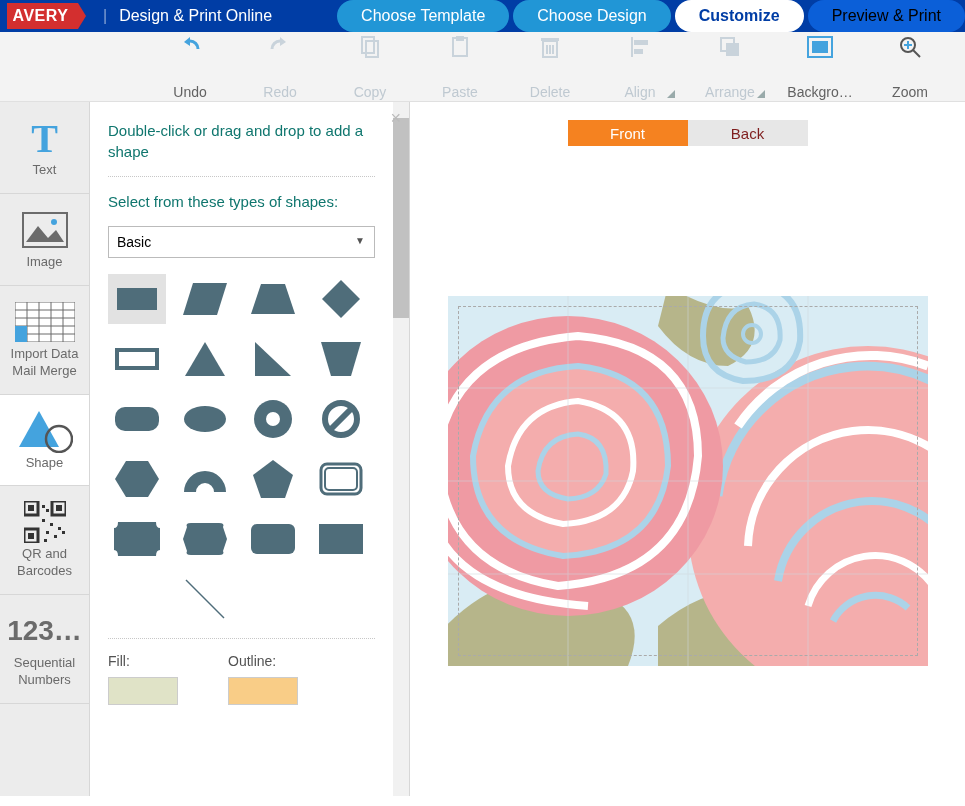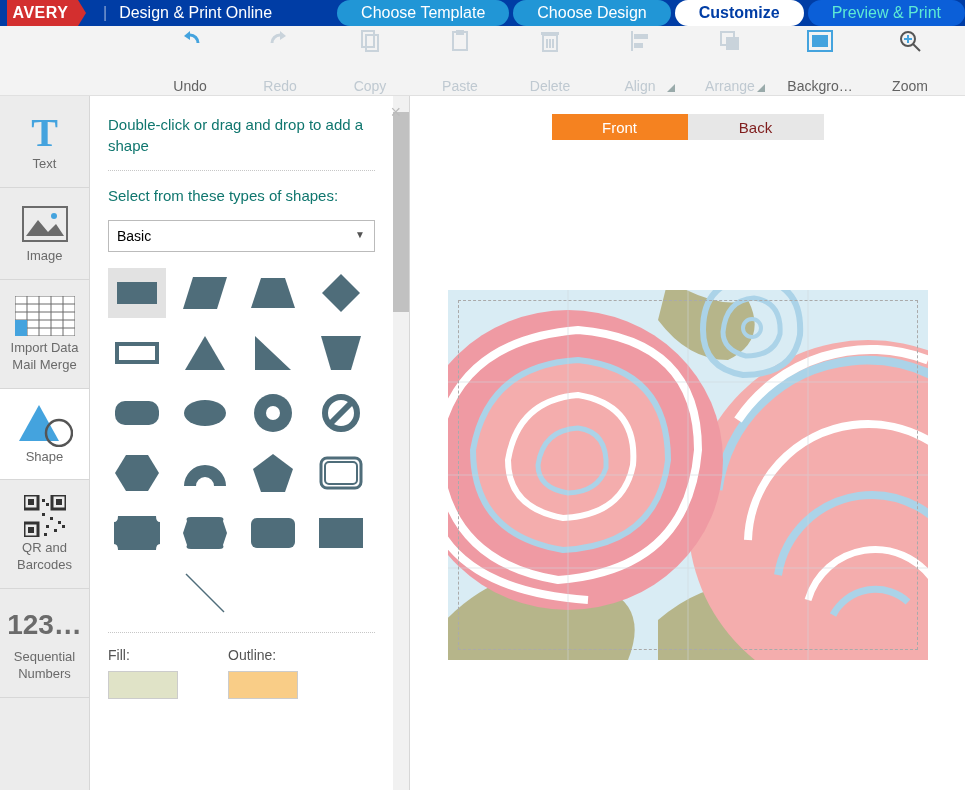--- a/index.html
+++ b/index.html
@@ -1,29 +1,29 @@
 <!DOCTYPE html>
 <html><head>
 <meta charset="utf-8">
 <style>
 * { box-sizing: border-box; margin: 0; padding: 0; }
 body { font-family: Arial, sans-serif; font-size: 14px; color: #535353; width: 965px; height: 806px; overflow: hidden; background: #fff; }
 
 
-.header { height: 26px; background: #003da5; display: flex; align-items: stretch; color: #fff; }
+.header { height: 32px; background: #003da5; display: flex; align-items: stretch; color: #fff; }
 .logo { width: 85px; display: flex; align-items: center; justify-content: center; font-weight: bold; font-size: 16px; position: relative; }
 .logo-inner { background: #d32f2f; padding: 4px 10px 4px 6px; font-weight: 900; letter-spacing: 0.5px; position: relative; }
 .logo-inner::after { content: ''; position: absolute; right: -8px; top: 0; border-left: 8px solid #d32f2f; border-top: 13px solid transparent; border-bottom: 13px solid transparent; height: 0; }
 .app-title { display: flex; align-items: center; padding: 0 18px; font-size: 16px; }
 .app-title .sep { margin: 0 12px 0 0; color: rgba(255,255,255,0.5); }
 .nav-tabs { margin-left: auto; display: flex; }
 .nav-tab { display: flex; align-items: center; justify-content: center; padding: 0 24px; font-size: 16px; cursor: pointer; margin-left: 4px; border-radius: 16px; }
 .nav-tab.light { background: #2196d6; }
 .nav-tab.active { background: #fff; color: #003da5; font-weight: bold; }
-.nav-tab.primary { background: #0b5fd8; color: #5eead4; }
+.nav-tab.primary { background: #0b5fd8; color: #000000; }
 
 
 .toolbar { height: 70px; background: #f3f3f3; border-bottom: 1px solid #e0e0e0; display: flex; align-items: center; justify-content: flex-end; padding-right: 10px; }
 .tb-btn { width: 90px; display: flex; flex-direction: column; align-items: center; justify-content: center; gap: 24px; font-size: 14px; color: #626262; cursor: pointer; position: relative; }
 .tb-btn .tb-icon { width: 26px; height: 26px; display: flex; align-items: center; justify-content: center; }
 .tb-btn.disabled { color: #bfc9d1; }
 .tb-btn .corner { position: absolute; right: 10px; bottom: 2px; width: 0; height: 0; border-right: 8px solid #9aa; border-top: 8px solid transparent; }
 
 
 .main { display: flex; height: calc(806px - 42px - 70px); }
@@ -50,21 +50,21 @@
 .shape-cell { width: 58px; height: 50px; display: flex; align-items: center; justify-content: center; cursor: pointer; }
 .shape-cell.selected { background: #e2e2e2; }
 .shape-cell svg { fill: #4f6d7a; }
 .swatch-row { display: flex; gap: 50px; margin-top: 6px; }
 .swatch-lbl { font-size: 14px; margin-bottom: 8px; }
 .swatch { width: 70px; height: 28px; border: 1px solid #ccc; }
 
 
 .canvas-area { flex: 1; background: #fff; padding: 18px 28px; display: flex; flex-direction: column; align-items: center; }
 .side-tabs { display: flex; margin-bottom: 20px; }
-.side-tab { width: 136px; height: 26px; display: flex; align-items: center; justify-content: center; font-size: 15px; cursor: pointer; }
+.side-tab { width: 120px; height: 26px; display: flex; align-items: center; justify-content: center; font-size: 15px; cursor: pointer; }
 .side-tab.active { background: #f58220; color: #fff; }
 .side-tab.inactive { background: #e7e7e7; color: #7f1d1d; }
 
 .design-canvas { width: 480px; height: 370px; position: relative; margin-top: 130px; }
 .design-canvas::before { content:''; position:absolute; inset:0; background:#eaf3f8; }
 .safety-line { position: absolute; inset: 10px; border: 1px dashed #aaa; }
 .rose-svg { position: absolute; inset: 0; }
 </style>
 </head>
 <body>

